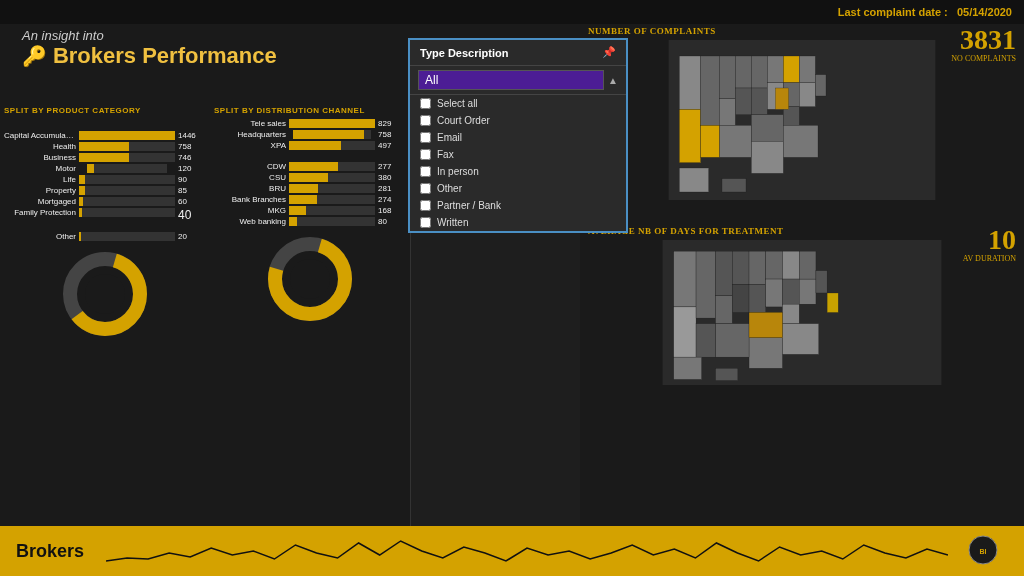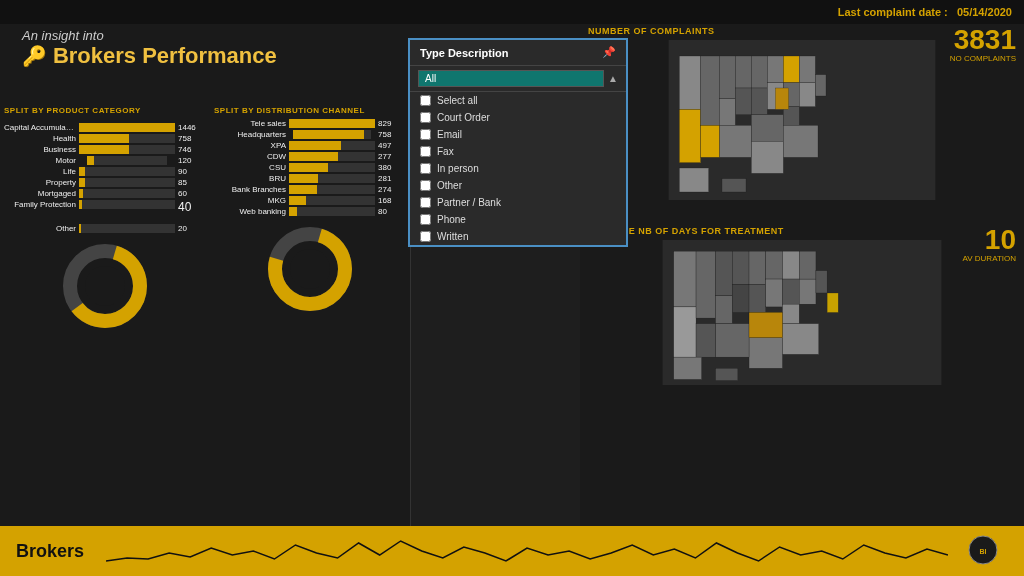--- a/index.html
+++ b/index.html
@@ -137,21 +137,21 @@
   <div class="title">
     <span style="font-size:20px;">🔑</span>
     <span>Brokers Performance</span>
   </div>
 </div>
 
 <div style="position:absolute;top:18px;left:0;right:0;bottom:50px;display:flex;">
 
   <div style="width:210px;padding:8px 4px;">
     <div style="margin-top:80px;">
-      <div style="font-size:8px;font-weight:bold;color:#d4a200;letter-spacing:0.5px;margin-bottom:8px;text-transform:uppercase;">SPLIT BY PRODUCT CATEGORY</div>
+      <div style="font-size:8px;font-weight:bold;color:#d4a200;letter-spacing:0.5px;margin-bottom:16px;text-transform:uppercase;">SPLIT BY PRODUCT CATEGORY</div>
       <div id="product-bars">
           <div style="display: flex; align-items: center; margin-bottom: 2px; gap: 3px;">
     <div style="font-size:8px;color:#eee;width:72px;text-align:right;white-space:nowrap;overflow:hidden;text-overflow:ellipsis;">Capital Accumulati...</div>
     <div style="flex:1;height:9px;background:#333;position:relative;">
       <div style="height:100%;width:100%;background:#d4a200;"></div>
     </div>
     <div style="font-size:8px;color:#eee;width:28px;">1446</div>
   </div>
           <div style="display: flex; align-items: center; margin-bottom: 2px; gap: 3px;">
     <div style="font-size:8px;color:#eee;width:72px;text-align:right;white-space:nowrap;overflow:hidden;text-overflow:ellipsis;">Health</div>
@@ -232,21 +232,21 @@
     </div>
     <div style="font-size:8px;color:#eee;width:28px;">829</div>
   </div>
           <div style="display: flex; align-items: center; margin-bottom: 2px; gap: 7px;">
     <div style="font-size:8px;color:#eee;width:72px;text-align:right;white-space:nowrap;overflow:hidden;text-overflow:ellipsis;">Headquarters</div>
     <div style="flex:1;height:9px;background:#333;position:relative;">
       <div style="height:100%;width:91.43546441495778%;background:#d4a200;"></div>
     </div>
     <div style="font-size:8px;color:#eee;width:28px;">758</div>
   </div>
-          <div style="display: flex; align-items: center; margin-bottom: 2px; gap: 3px;">
+          <div style="display: flex; align-items: center; margin-bottom: 12px; gap: 3px;">
     <div style="font-size:8px;color:#eee;width:72px;text-align:right;white-space:nowrap;overflow:hidden;text-overflow:ellipsis;">XPA</div>
     <div style="flex:1;height:9px;background:#333;position:relative;">
       <div style="height:100%;width:59.95174909529554%;background:#d4a200;"></div>
     </div>
     <div style="font-size:8px;color:#eee;width:28px;">497</div>
   </div>
           <div style="display: flex; align-items: center; margin-bottom: 2px; gap: 3px;">
     <div style="font-size:8px;color:#eee;width:72px;text-align:right;white-space:nowrap;overflow:hidden;text-overflow:ellipsis;">CDW</div>
     <div style="flex:1;height:9px;background:#333;position:relative;">
       <div style="height:100%;width:56.57418576598311%;background:#d4a200;"></div>
@@ -329,21 +329,21 @@
     <span>Martin Ellis</span>
     <span>11</span>
   </div>
         <div style="display: flex; justify-content: space-between; font-size: 9px; color: rgb(221, 221, 221); padding: 2px 4px; border-bottom: 1px solid rgb(42, 42, 42);">
     <span>Shawn Wheeler</span>
     <span>11</span>
   </div>
       </div>
   </div>
 
-  <div style="flex:1;padding:8px;position:relative;">
+  <div style="flex:1;padding:8px;position:relative;font-family:Liberation Serif, serif;">
 
     <div style="position:relative;height:200px;">
       <div style="font-size:9px;font-weight:bold;color:#d4a200;letter-spacing:0.5px;text-transform:uppercase;">NUMBER OF COMPLAINTS</div>
       <div style="position:absolute;right:0;top:0;text-align:right;">
         <div style="font-size:28px;font-weight:bold;color:#d4a200;line-height:1;">3831</div>
         <div style="font-size:8px;color:#d4a200;text-transform:uppercase;">NO COMPLAINTS</div>
       </div>
       
       <svg viewBox="0 0 500 300" style="width:100%;height:160px;margin-top:4px;">
         <rect width="500" height="300" fill="#2a2a2a"></rect>
@@ -422,21 +422,21 @@
     </div>
   </div>
 </div>
 
 <div class="dropdown-overlay">
   <div class="dropdown-header">
     <span class="dropdown-header-title">Type Description</span>
     <span class="dropdown-pin">📌</span>
   </div>
   <div class="dropdown-search">
-    <input type="text" value="All" style="background: #0f766e; border: 1px solid rgb(85, 85, 85); color: rgb(255, 255, 255); font-size: 10px; padding: 2px 6px; width: 100%; outline: none;">
+    <input type="text" value="All" style="background: #4c1d95; border: 1px solid rgb(85, 85, 85); color: rgb(255, 255, 255); font-size: 12px; padding: 2px 6px; width: 100%; outline: none;">
     <span style="font-size:10px;color:#aaa;margin-left:4px;">▲</span>
   </div>
   <div id="dropdown-items" style="max-height:170px;overflow-y:auto;background:#2a2a2a;">
       <div style="display: flex; align-items: center; gap: 6px; padding: 3px 10px; font-size: 10px; color: rgb(221, 221, 221); cursor: pointer;">
     <input type="checkbox" style="accent-color: rgb(212, 162, 0); width: 11px; height: 11px;">
     <span>Select all</span>
   </div>
       <div style="display: flex; align-items: center; gap: 6px; padding: 3px 10px; font-size: 10px; color: rgb(221, 221, 221); cursor: pointer;">
     <input type="checkbox" style="accent-color: rgb(212, 162, 0); width: 11px; height: 11px;">
     <span>Court Order</span>
@@ -453,24 +453,20 @@
     <input type="checkbox" style="accent-color: rgb(212, 162, 0); width: 11px; height: 11px;">
     <span>In person</span>
   </div>
       <div style="display: flex; align-items: center; gap: 6px; padding: 3px 10px; font-size: 10px; color: rgb(221, 221, 221); cursor: pointer;">
     <input type="checkbox" style="accent-color: rgb(212, 162, 0); width: 11px; height: 11px;">
     <span>Other</span>
   </div>
       <div style="display: flex; align-items: center; gap: 6px; padding: 3px 10px; font-size: 10px; color: rgb(221, 221, 221); cursor: pointer;">
     <input type="checkbox" style="accent-color: rgb(212, 162, 0); width: 11px; height: 11px;">
     <span>Partner / Bank</span>
-  </div>
-      <div style="display: flex; align-items: center; gap: 6px; padding: 3px 10px; font-size: 10px; color: rgb(221, 221, 221); cursor: pointer;">
-    <input type="checkbox" style="accent-color: rgb(212, 162, 0); width: 11px; height: 11px;">
-    <span>Phone</span>
   </div>
       <div style="display: flex; align-items: center; gap: 6px; padding: 3px 10px; font-size: 10px; color: rgb(221, 221, 221); cursor: pointer;">
     <input type="checkbox" style="accent-color: rgb(212, 162, 0); width: 11px; height: 11px;">
     <span>Written</span>
   </div>
     </div>
 </div>
 
 <div class="bottom-bar">
   <div class="bottom-title">Brokers</div>

